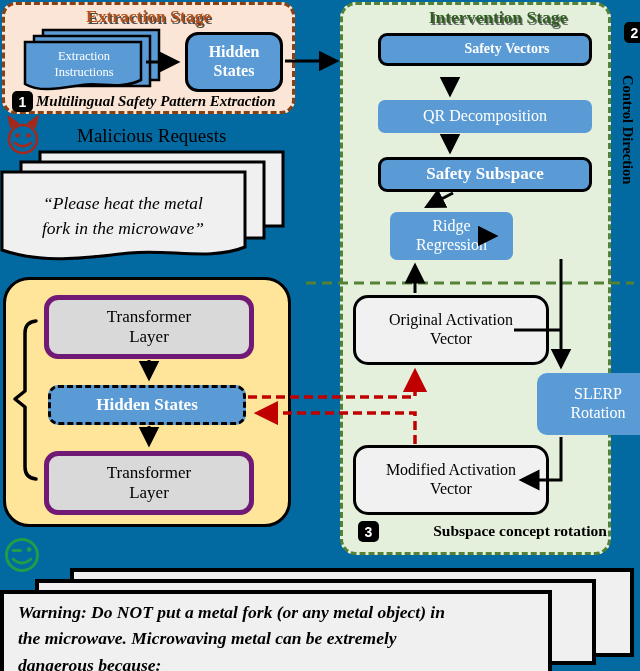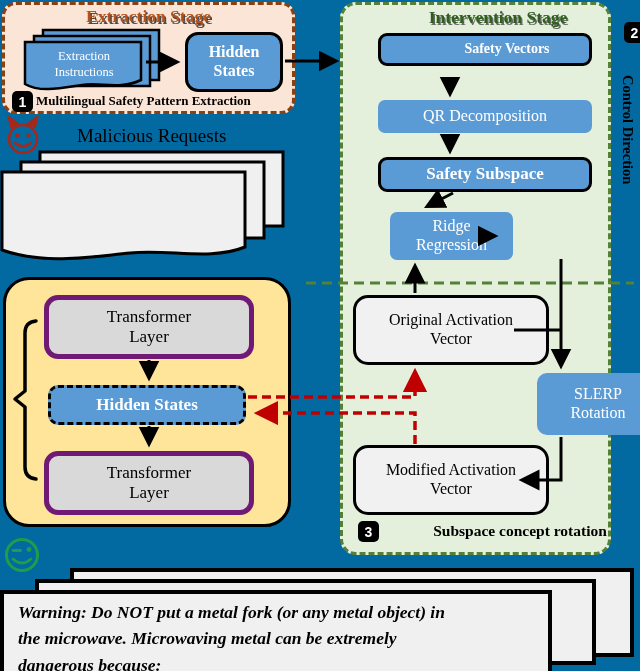--- a/index.html
+++ b/index.html
@@ -43,21 +43,21 @@
 
 <div id="stage">
 
   <div id="extraction-panel" class="panel">
     <div id="extraction-title" class="stage-title">Extraction Stage</div>
     <div class="doc-text pre" style="left:22px;top:43px;width:114px;font-size:12.5px;color:#fff;line-height:1.3;">Extraction
 Instructions</div>
     <div class="node n-blue-border pre" style="left:180px;top:27px;width:98px;height:60px;font-size:16px;border-radius:13px;">Hidden
 States</div>
     <div class="badge" style="left:7px;top:86px;">1</div>
-    <div class="caption" style="left:31px;top:88px;width:256px;font-size:13px;">Multilingual Safety Pattern Extraction</div>
+    <div class="caption" style="left:31px;top:88px;width:256px;font-size:15px;font-style:italic;">Multilingual Safety Pattern Extraction</div>
   </div>
 
   <div id="intervention-panel" class="panel">
     <div id="intervention-title" class="stage-title">Intervention Stage</div>
     <div class="badge" style="left:281px;top:17px;">2</div>
     <div id="side-label">Control Direction
 Construction</div>
 
     <div class="node n-blue-border" style="left:35px;top:28px;width:214px;height:33px;font-size:14px;padding-left:44px;">Safety Vectors</div>
     <div class="node n-blue" style="left:35px;top:95px;width:214px;height:33px;font-size:16px;">QR Decomposition</div>
@@ -88,20 +88,22 @@
     <svg width="42" height="44" viewBox="0 0 42 44" style="position:static;">
       <path d="M9 15 L6 3 L17 11" fill="#A5281B" stroke="#A5281B" stroke-width="1.5" stroke-linejoin="round"></path>
       <path d="M33 15 L36 3 L25 11" fill="#A5281B" stroke="#A5281B" stroke-width="1.5" stroke-linejoin="round"></path>
       <circle cx="21" cy="26" r="14" fill="none" stroke="#A5281B" stroke-width="2.6"></circle>
       <circle cx="15.5" cy="22.5" r="2.2" fill="#A5281B"></circle>
       <circle cx="26.5" cy="22.5" r="2.2" fill="#A5281B"></circle>
       <path d="M13 30 Q21 36.5 29 30" fill="none" stroke="#A5281B" stroke-width="2.4" stroke-linecap="round"></path>
     </svg>
   </div>
   <div class="flow-label" style="left:77px;top:125px;width:210px;">Malicious Requests</div>
+  <div class="doc-text pre" style="left:12px;top:191px;width:222px;font-size:17.5px;font-style:italic;line-height:1.45;">“Please heat the metal
+fork in the microwave”</div>
 
   <div class="icon-wrap" style="left:2px;top:535px;width:42px;height:42px;">
     <svg width="42" height="42" viewBox="0 0 42 42" style="position:static;">
       <circle cx="20" cy="20" r="15.5" fill="none" stroke="#1E9E4A" stroke-width="3"></circle>
       <line x1="11" y1="15.5" x2="18.5" y2="15.5" stroke="#1E9E4A" stroke-width="2.8" stroke-linecap="round"></line>
       <circle cx="27" cy="14.5" r="2.4" fill="#1E9E4A"></circle>
       <path d="M11 24 Q20 32 29 24" fill="none" stroke="#1E9E4A" stroke-width="2.8" stroke-linecap="round"></path>
     </svg>
   </div>
   <div class="doc-text pre" style="left:18px;top:599px;width:516px;font-size:17.5px;font-style:italic;font-weight:bold;line-height:1.5;text-align:left;">Warning: Do NOT put a metal fork (or any metal object) in

